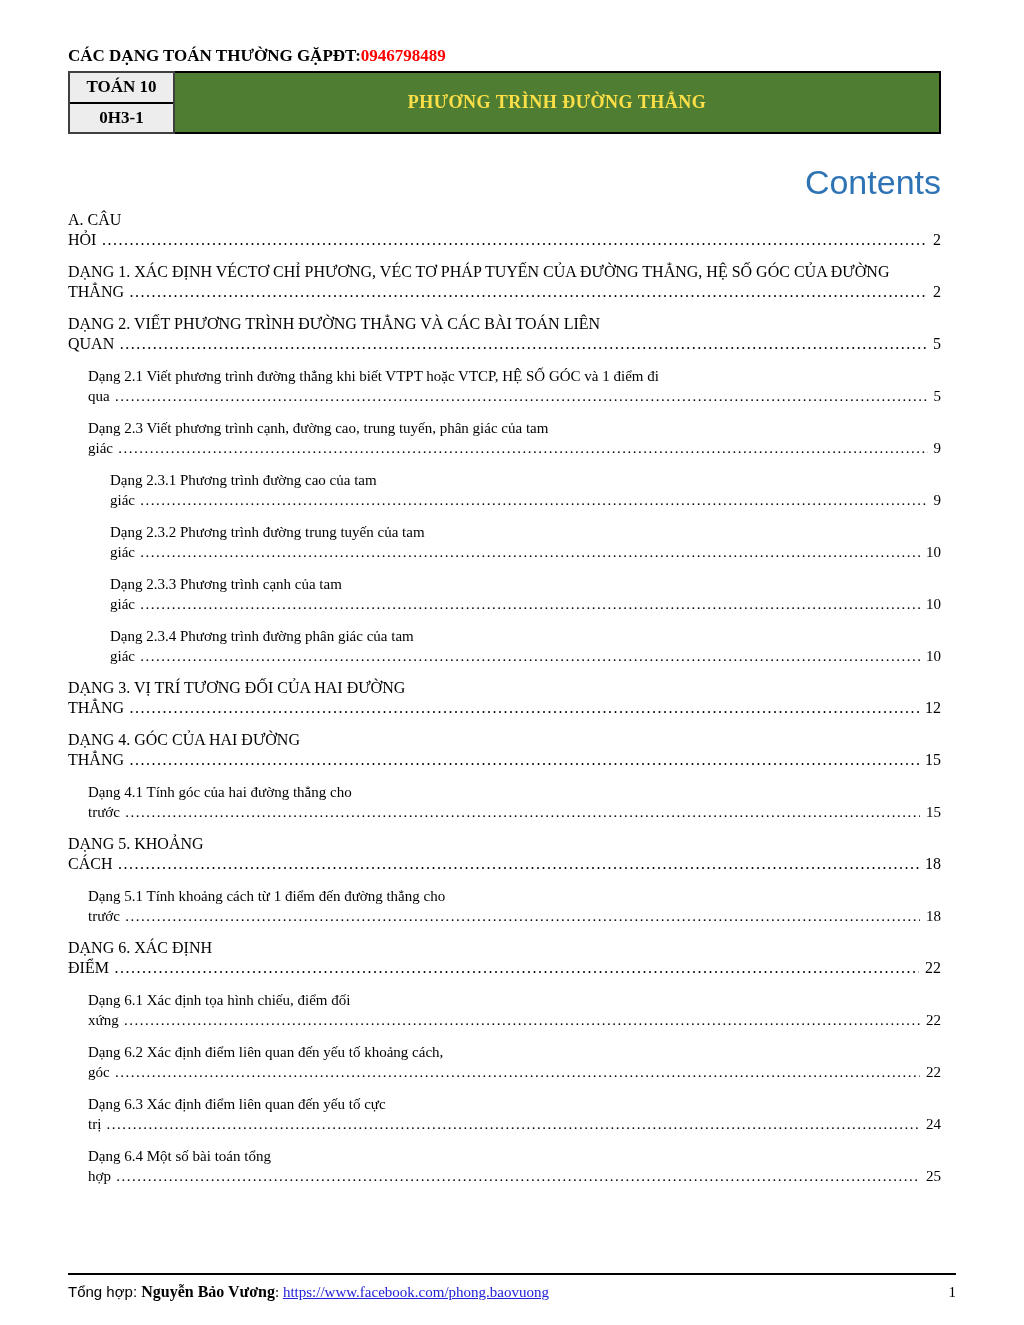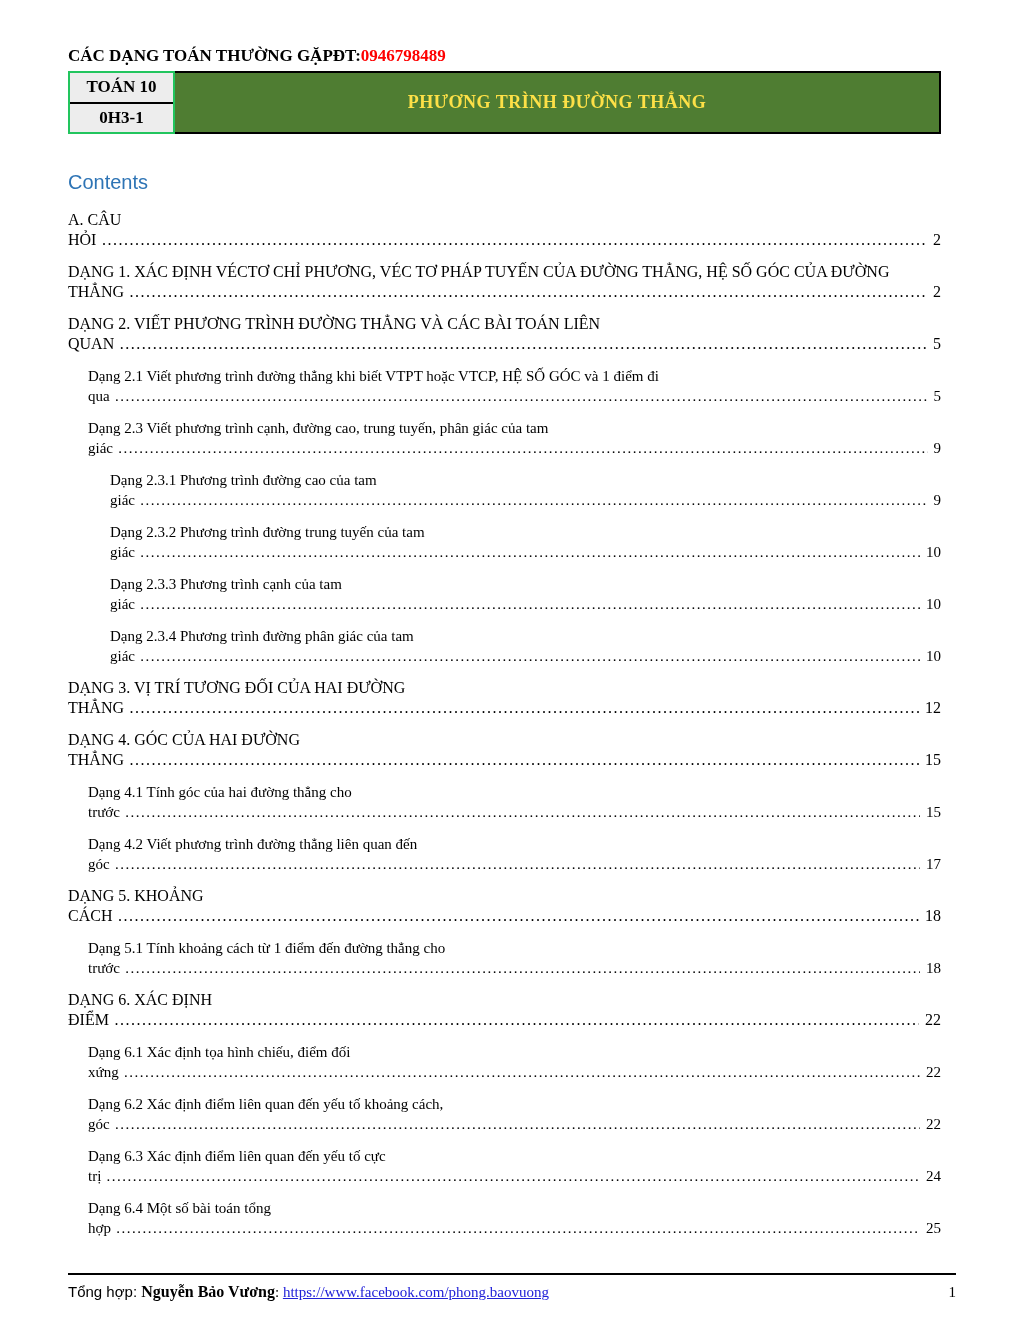--- a/index.html
+++ b/index.html
@@ -18,34 +18,35 @@
   .page{position:absolute;inset:0;padding:44px 83px 0 68px;}
 
   
   .hdr-row{display:flex;align-items:baseline;
     font-weight:bold;font-size:17px;line-height:24px;}
   .phone{white-space:nowrap;}
   .phone .num{color:var(--phone_red);}
 
   
   .head-table{display:flex;margin-top:3px;height:63px;}
-  .left-col{width:107px;border:2px solid #22c55e;background:var(--cell_gray);
+  .left-col{width:107px;border:2px solid #404040;background:var(--cell_gray);
     display:flex;flex-direction:column;}
   .left-cell{flex:1;display:flex;align-items:center;justify-content:center;
     font-weight:bold;font-size:17px;}
   .left-cell.first{border-bottom:2px solid #000;}
   .banner{flex:1;background:var(--banner_green);border:2px solid #000;border-left:none;
     display:flex;align-items:center;justify-content:center;
     color:#fde047;font-weight:bold;font-size:18px;letter-spacing:0.5px;}
 
   
   .contents-heading{
     font-family:"Liberation Sans", sans-serif;font-weight:400;
-    color:var(--contents_blue);font-size:20px;line-height:30px;
+    color:var(--contents_blue);font-size:34px;line-height:30px;
     margin:33px 0 13px 0;
+    text-align:right;
   }
   .toc{width:873px;}
   .toc-row{position:relative;overflow:hidden;line-height:20px;margin-bottom:12px;}
   .toc-row.l1{font-size:16px;}
   .toc-row.l2{font-size:15px;padding-left:20px;}
   .toc-row.l3{font-size:15px;padding-left:42px;}
   .toc-title::after{
     content:"\00a0.............................................................................................................................................................................................................................................................................................................................................................................................................................";
     letter-spacing:1.5px;
   }
@@ -123,24 +124,20 @@
       <span class="toc-page">12</span>
     </div>
       <div class="toc-row l1">
       <span class="toc-title">DẠNG 4. GÓC CỦA HAI ĐƯỜNG THẲNG</span>
       <span class="toc-page">15</span>
     </div>
       <div class="toc-row l2">
       <span class="toc-title">Dạng 4.1 Tính góc của hai đường thẳng cho trước</span>
       <span class="toc-page">15</span>
     </div>
-      <div class="toc-row l2">
-      <span class="toc-title">Dạng 4.2 Viết phương trình đường thẳng liên quan đến góc</span>
-      <span class="toc-page">17</span>
-    </div>
       <div class="toc-row l1">
       <span class="toc-title">DẠNG 5. KHOẢNG CÁCH</span>
       <span class="toc-page">18</span>
     </div>
       <div class="toc-row l2">
       <span class="toc-title">Dạng 5.1 Tính khoảng cách từ 1 điểm đến đường thẳng cho trước</span>
       <span class="toc-page">18</span>
     </div>
       <div class="toc-row l1">
       <span class="toc-title">DẠNG 6. XÁC ĐỊNH ĐIỂM</span>

